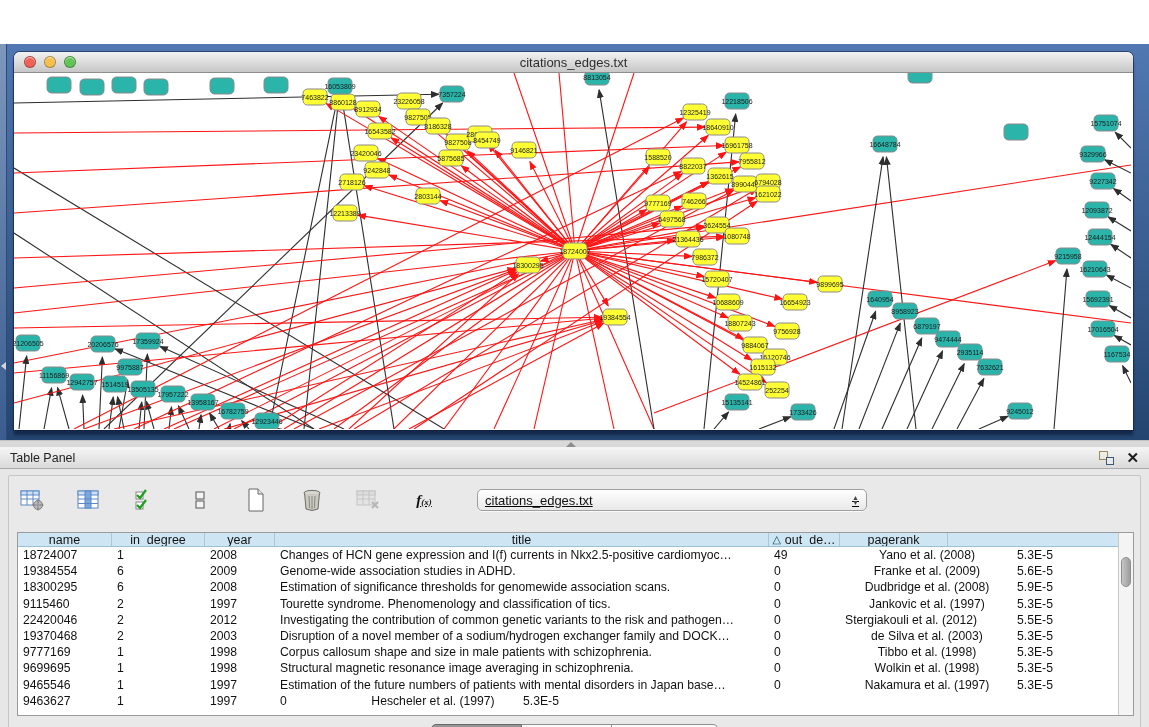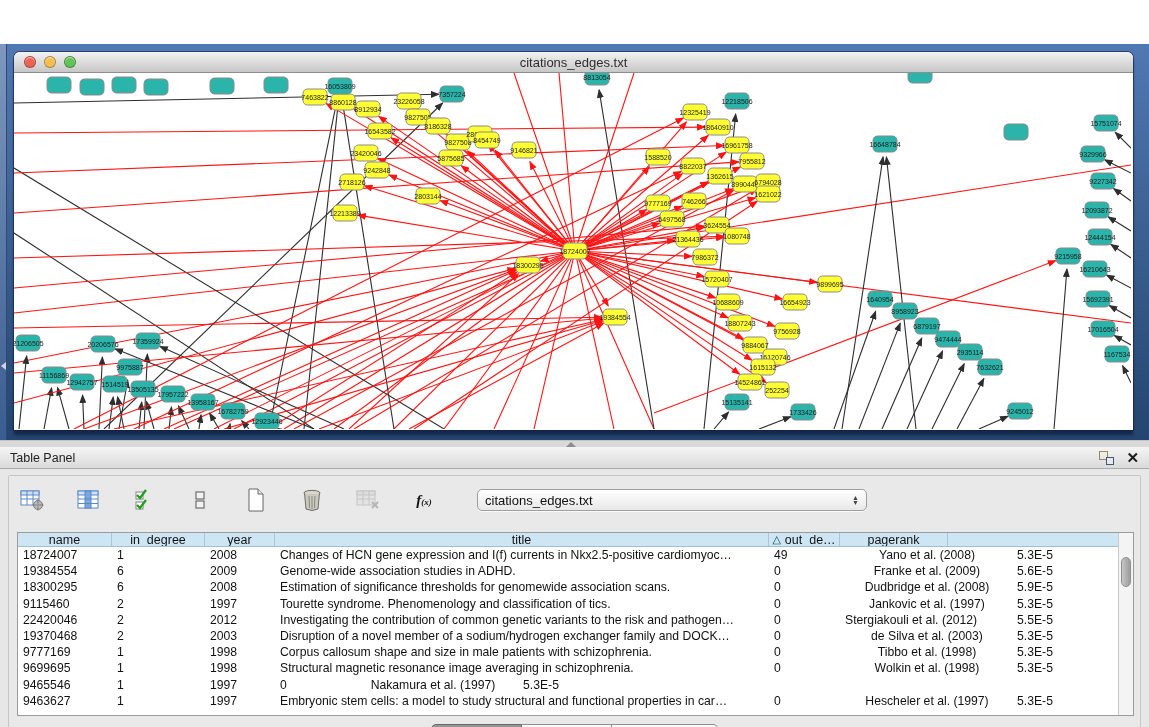--- a/index.html
+++ b/index.html
@@ -41,21 +41,21 @@
   .panel-title { font-size:12.5px; color:#222; }
   .panel-header-icons { margin-left:auto; display:flex; align-items:center; gap:12px; }
   .float-icon { width:15px; height:14px; position:relative; cursor:default; }
   .float-icon .sq1 { position:absolute; left:0; top:0; width:9px; height:9px; border:1.4px solid #9c8b55; }
   .float-icon .sq2 { position:absolute; right:0; bottom:0; width:8px; height:8px; border:1.4px solid #3d5a78; background:#e9e9e9; }
   .close-icon { font-size:15px; font-weight:bold; color:#1a1a1a; line-height:14px; cursor:default; }
 
   .panel-body { position:absolute; left:8px; top:28px; width:1133px; height:268px;
     border:1px solid #c6c6c6; border-radius:2px; background:#e9e9e9; }
 
-  .toolbar { display:flex; align-items:center; gap:26px; padding:12px 0 10px 8px; height:46px; }
+  .toolbar { display:flex; align-items:center; gap:26px; padding:12px 0 10px 8px; height:46px;text-decoration:underline; }
   .icon-btn { width:30px; height:26px; display:flex; align-items:center; justify-content:center; }
   .icon-btn svg { display:block; }
   .fx { font-family:"Liberation Serif", serif; font-style:italic; font-weight:bold; font-size:15px; color:#111; }
   .fx small { font-size:9px; font-weight:bold; }
 
   .table-select { margin-left:12px; width:390px; height:22px; border:1px solid #9f9f9f; border-radius:5px;
     background:linear-gradient(#ffffff,#e8e8e8); display:flex; align-items:center; padding:0 7px;
     font-size:13px; color:#111; box-shadow:0 1px 0 rgba(255,255,255,.7); }
   .updown { margin-left:auto; display:flex; flex-direction:column; line-height:5px; color:#444; font-size:7px; }
 
@@ -800,29 +800,29 @@
               <div class="td" style="width: 70px;">1998</div>
               <div class="td" style="width: 494px;">Structural magnetic resonance image averaging in schizophrenia.</div>
               <div class="td" style="width: 71px;">0</div>
               <div class="td center" style="width: 172px; text-align: center;">Wolkin et al. (1998)</div>
               <div class="td" style="width: 108px;">5.3E-5</div>
             </div>
             <div class="tr">
               <div class="td" style="width: 94px;">9465546</div>
               <div class="td" style="width: 93px;">1</div>
               <div class="td" style="width: 70px;">1997</div>
+              <div class="td" style="width: 494px;">Estimation of the future numbers of patients with mental disorders in Japan base…</div>
               <div class="td" style="width: 71px;">0</div>
               <div class="td center" style="width: 172px; text-align: center;">Nakamura et al. (1997)</div>
               <div class="td" style="width: 108px;">5.3E-5</div>
             </div>
             <div class="tr">
               <div class="td" style="width: 94px;">9463627</div>
               <div class="td" style="width: 93px;">1</div>
               <div class="td" style="width: 70px;">1997</div>
-              <div class="td" style="width: 494px;">Embryonic stem cells: a model to study structural and functional properties in car…</div>
               <div class="td" style="width: 71px;">0</div>
               <div class="td center" style="width: 172px; text-align: center;">Hescheler et al. (1997)</div>
               <div class="td" style="width: 108px;">5.3E-5</div>
             </div>
           </div>
         <div class="vscroll">
           <div class="vthumb"></div>
         </div>
       </div>
 

